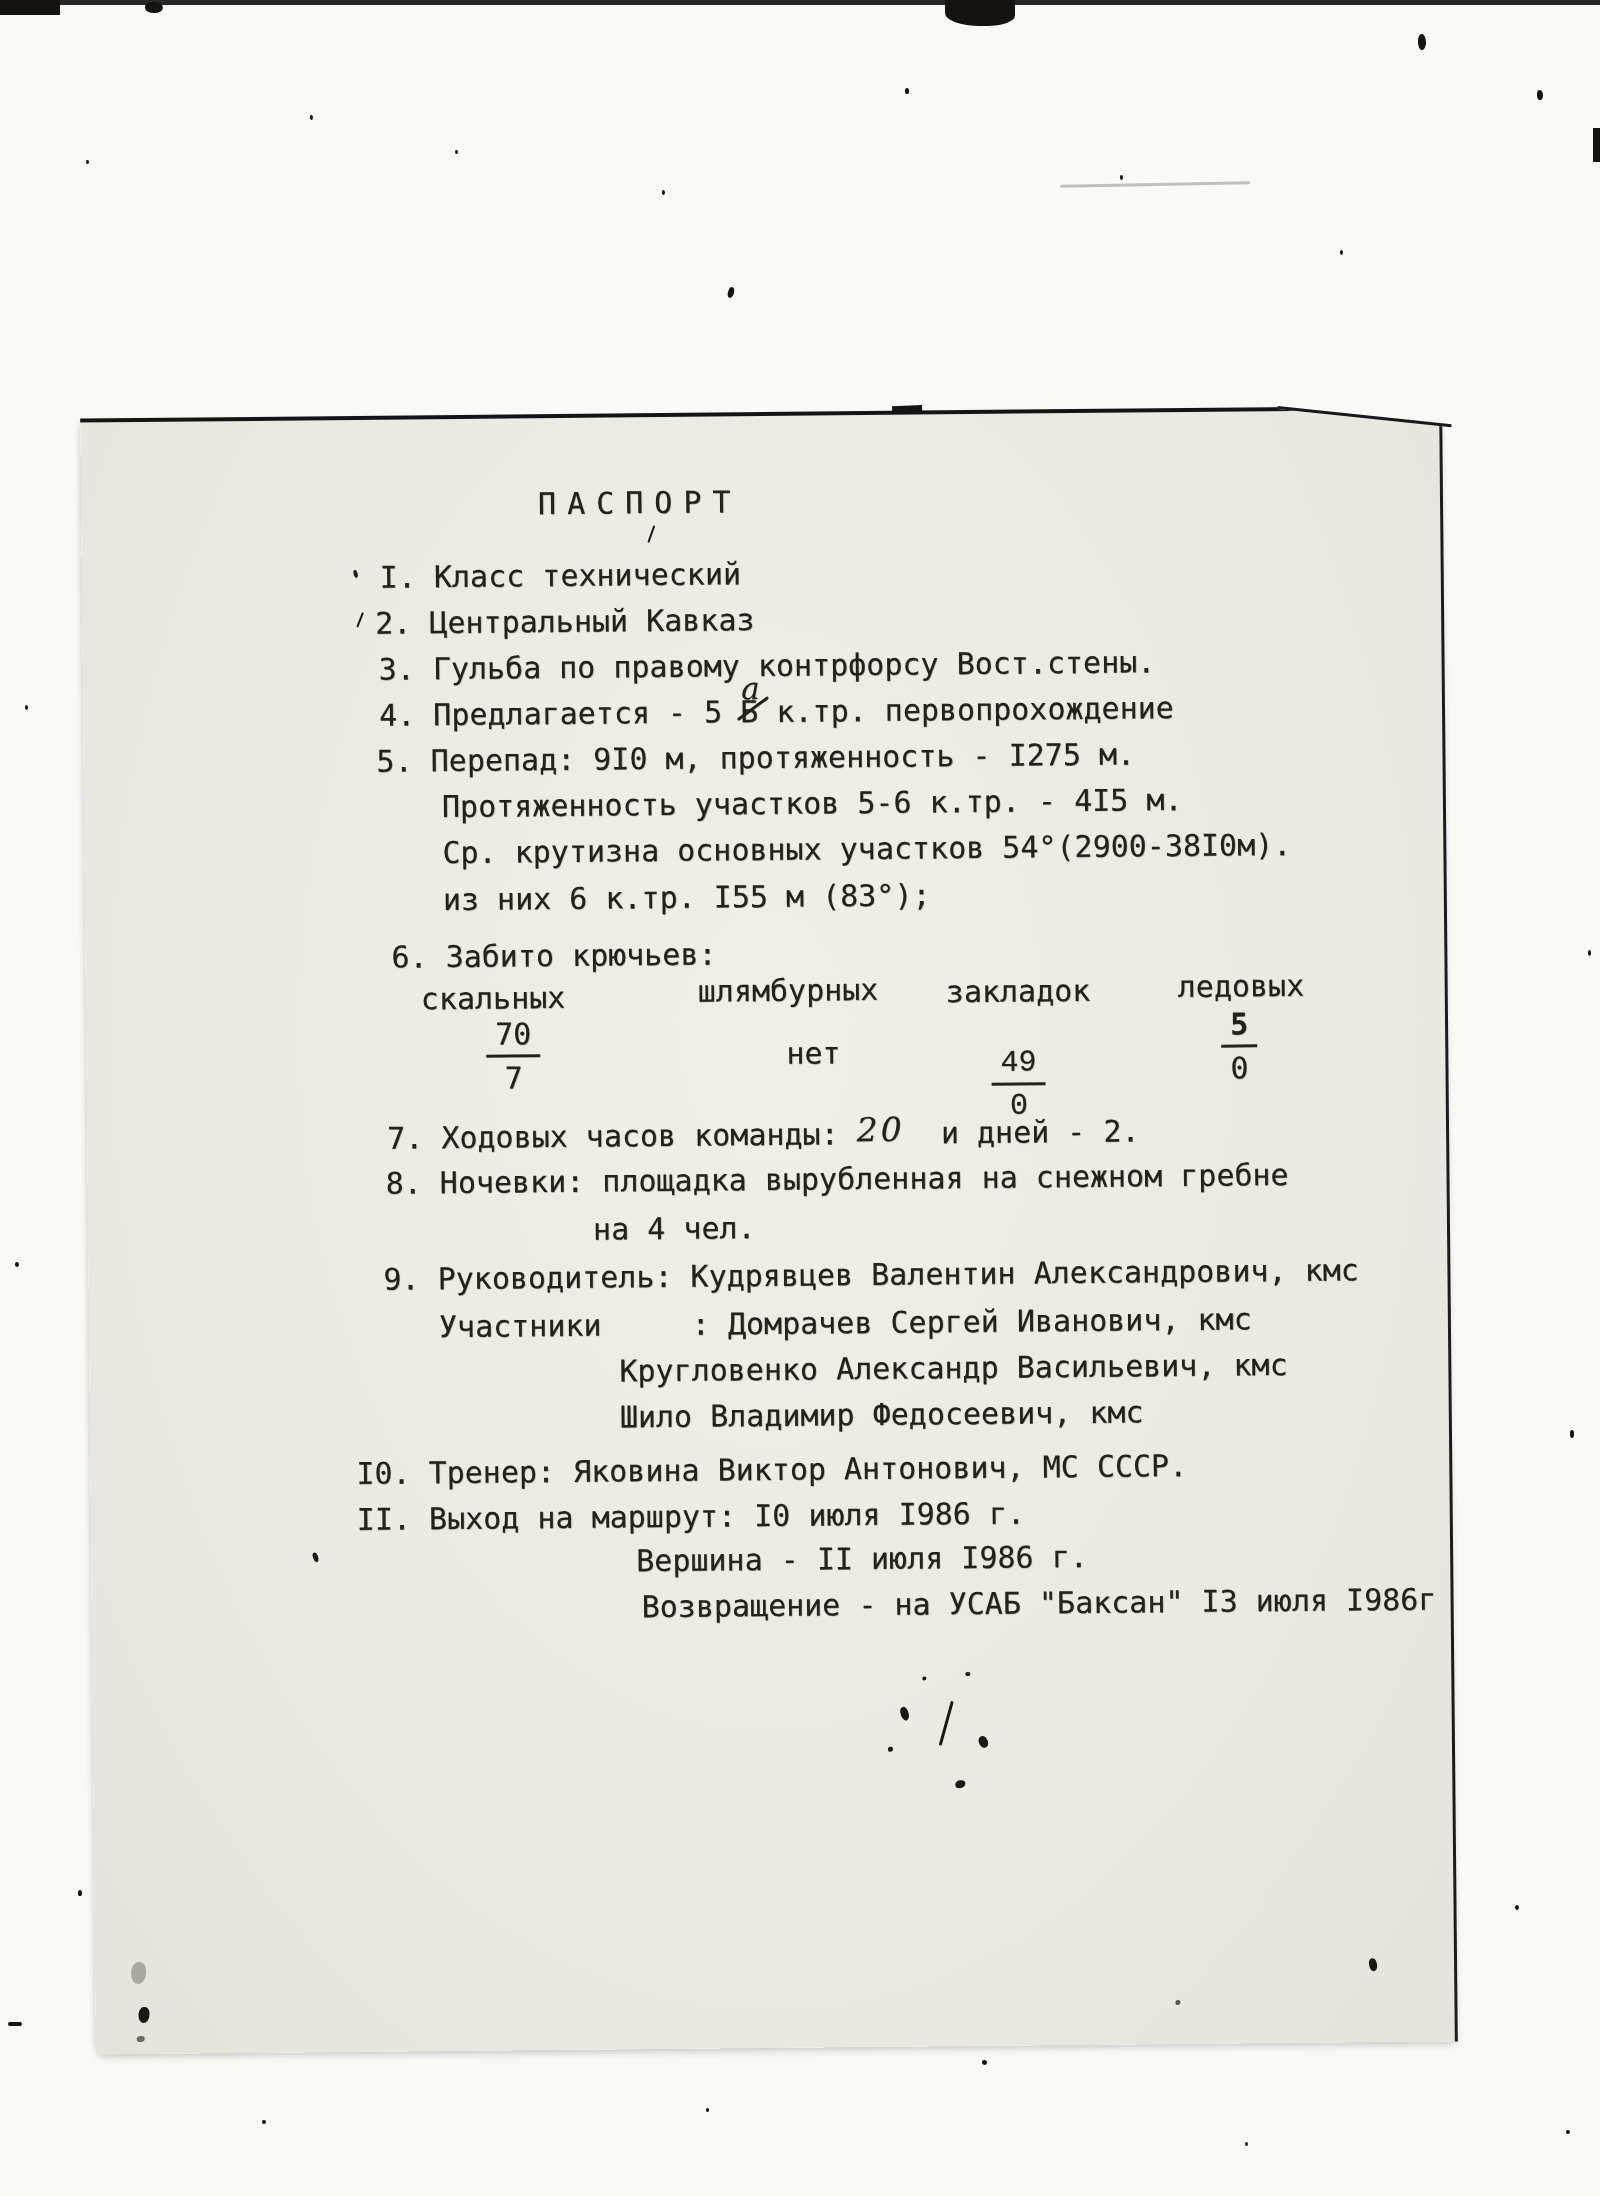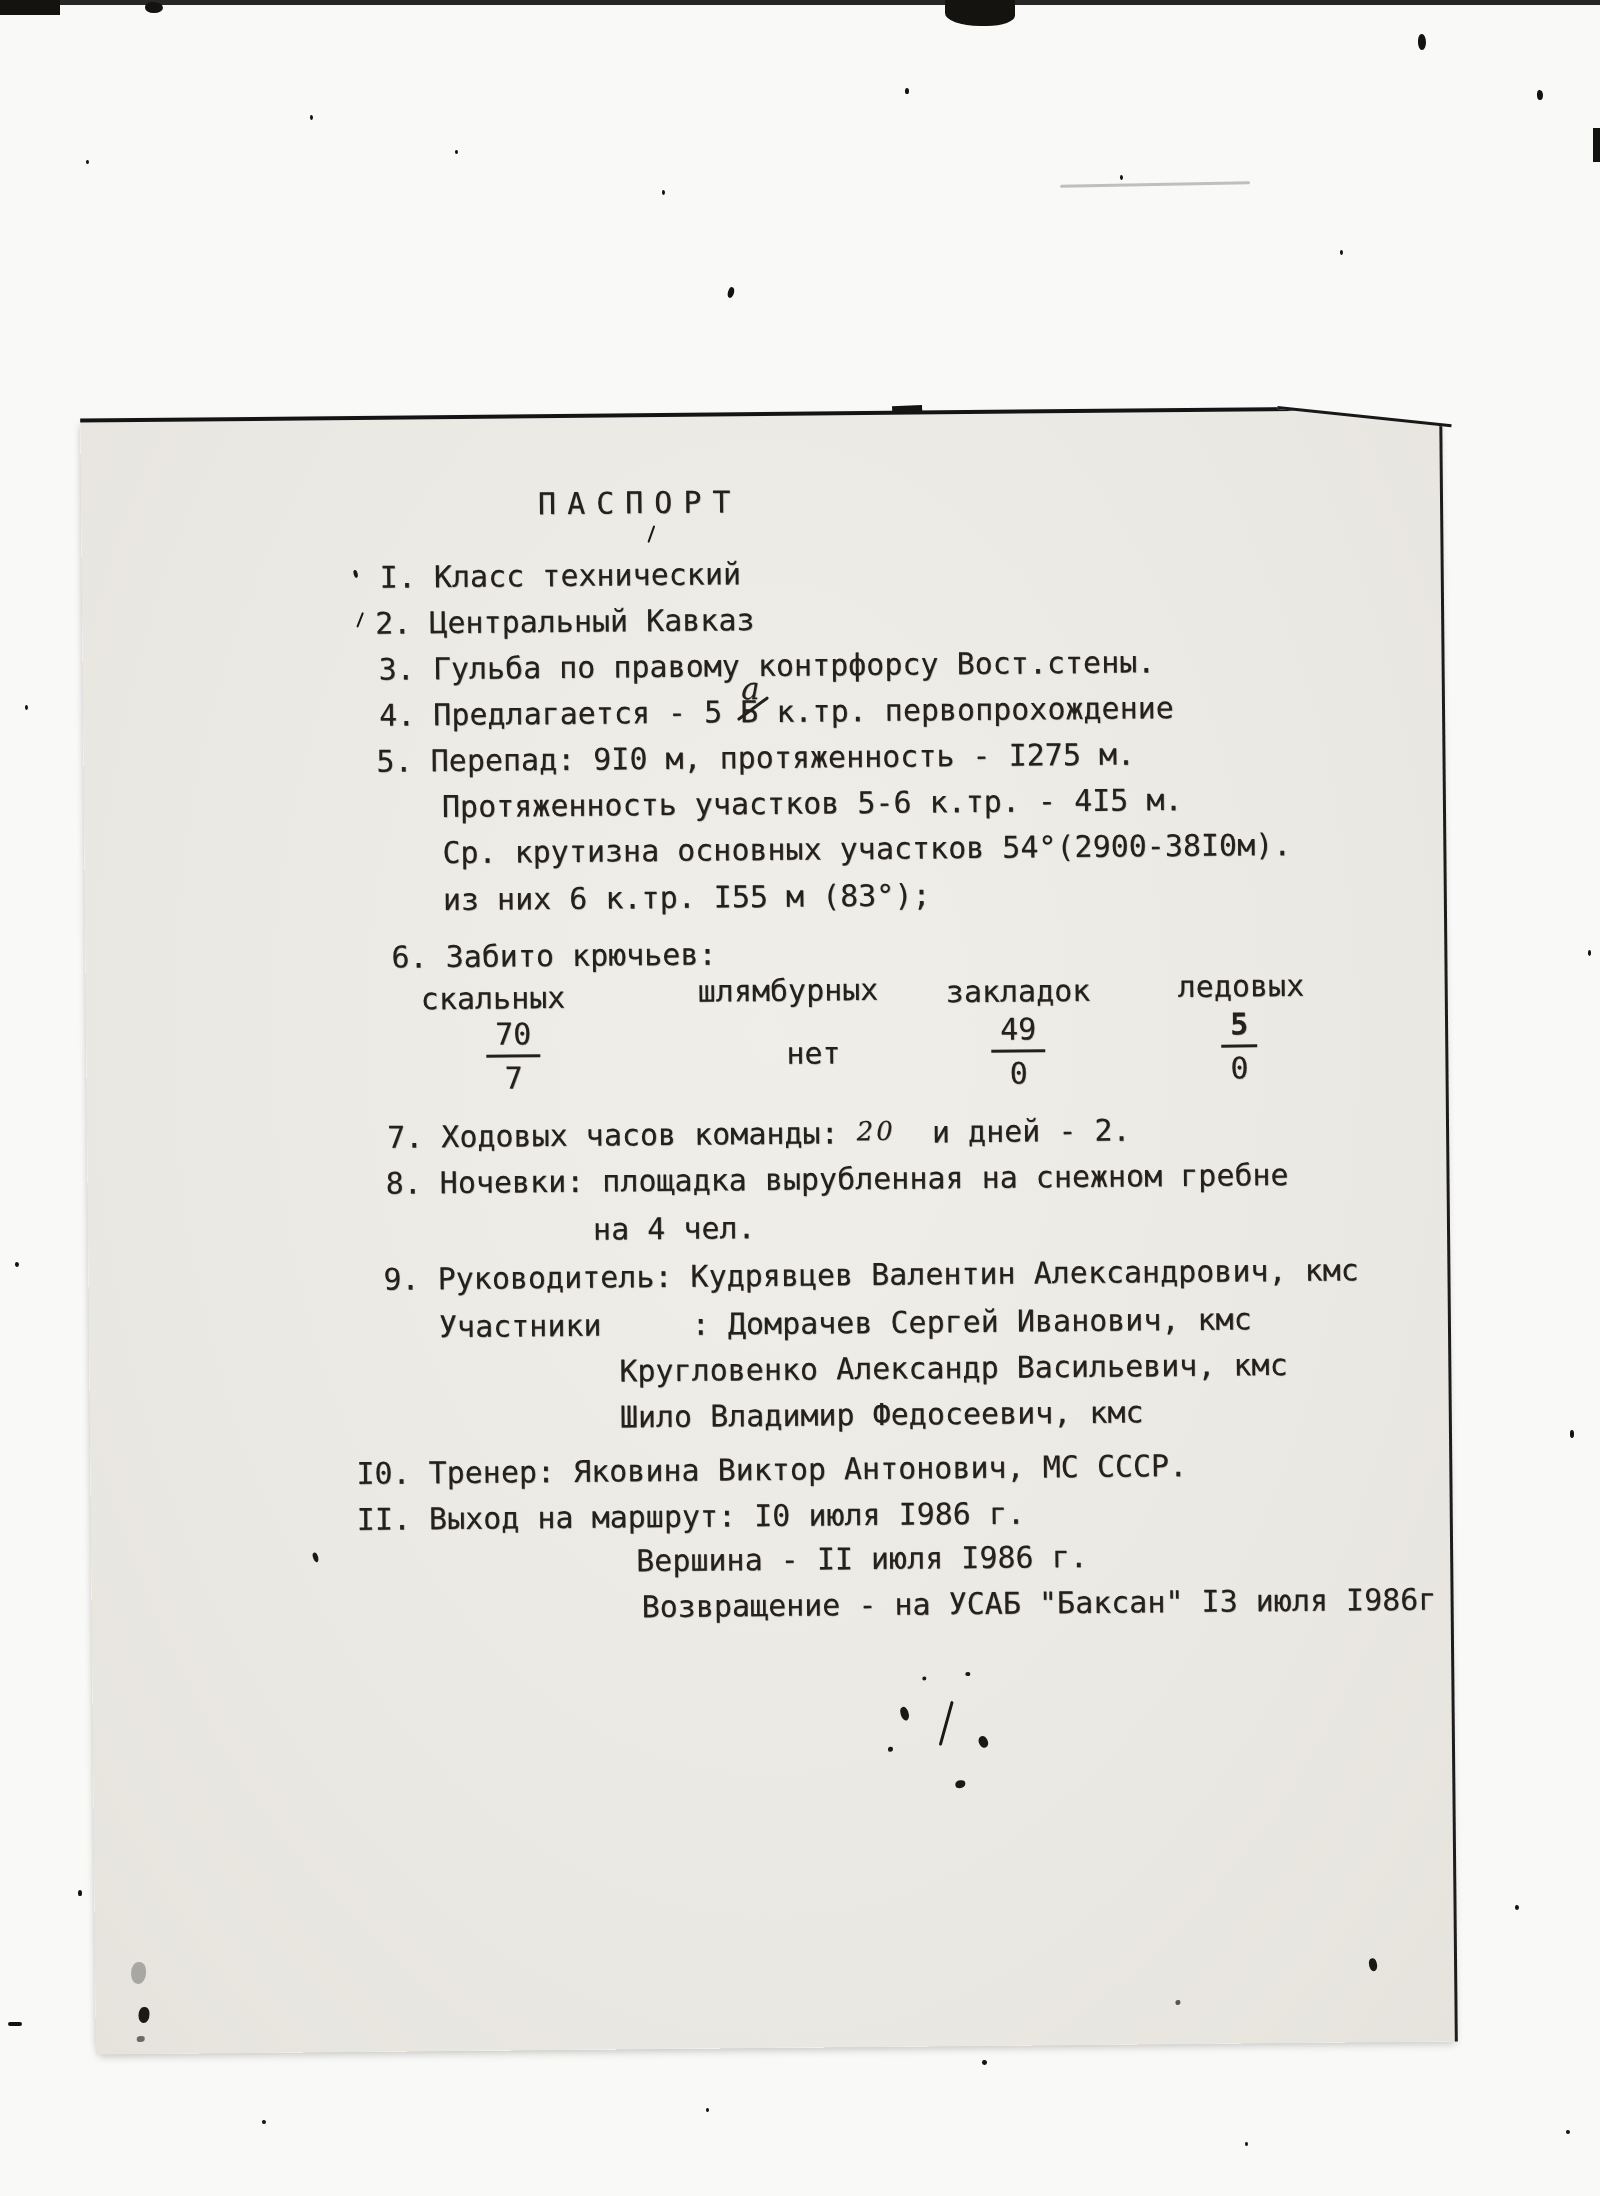--- a/index.html
+++ b/index.html
@@ -55,21 +55,21 @@
     text-shadow:.5px .5px .7px rgba(25,22,18,.5);
   }
   .hdr{position:absolute;font-size:30px;white-space:pre;text-shadow:.5px .5px .7px rgba(25,22,18,.5);}
   .frac{position:absolute;text-align:center;font-size:30px;text-shadow:.5px .5px .7px rgba(25,22,18,.5);}
   .frac .num{display:block;border-bottom:3px solid var(--ink);padding:0 9px 3px;}
   .frac .den{display:block;padding-top:3px;}
   .frac .bold{font-weight:bold;}
   
   .hand{
     font-family:"DejaVu Serif","Liberation Serif",serif;
-    font-style:italic;font-size:26px;letter-spacing:3px;
+    font-style:italic;font-size:33px;letter-spacing:3px;
     position:relative;top:-3px;
   }
   .struck{position:relative;display:inline-block;}
   .strike-slash{
     position:absolute;left:-6px;top:13px;width:38px;height:3px;
     background:var(--ink);transform:rotate(-36deg);border-radius:2px;
   }
   .over-letter{
     position:absolute;left:1px;top:-24px;
     font-family:"DejaVu Serif","Liberation Serif",serif;
@@ -138,21 +138,21 @@
   <span class="hdr" style="left:335px;top:562px;">скальных</span>
   <span class="hdr" style="left:612px;top:557px;">шлямбурных</span>
   <span class="hdr" style="left:860px;top:560px;">закладок</span>
   <span class="hdr" style="left:1092px;top:557px;">ледовых</span>
 
   <div class="frac" style="left:400px;top:598px;">
     <span class="num">70</span>
     <span class="den">7</span>
   </div>
   <div class="hdr" style="left:700px;top:620px;">нет</div>
-  <div class="frac" style="left:905px;top:598px;">
+  <div class="frac" style="left:905px;top:632px;font-family:Liberation Mono, monospace;">
     <span class="num">49</span>
     <span class="den">0</span>
   </div>
   <div class="frac" style="left:1135px;top:595px;">
     <span class="num bold">5</span>
     <span class="den">0</span>
   </div>
 
   <div class="line" style="left:300px;top:700px;"><span>7. Ходовых часов команды: </span><span class="hand">20</span><span>  и дней - 2.</span></div>
 

